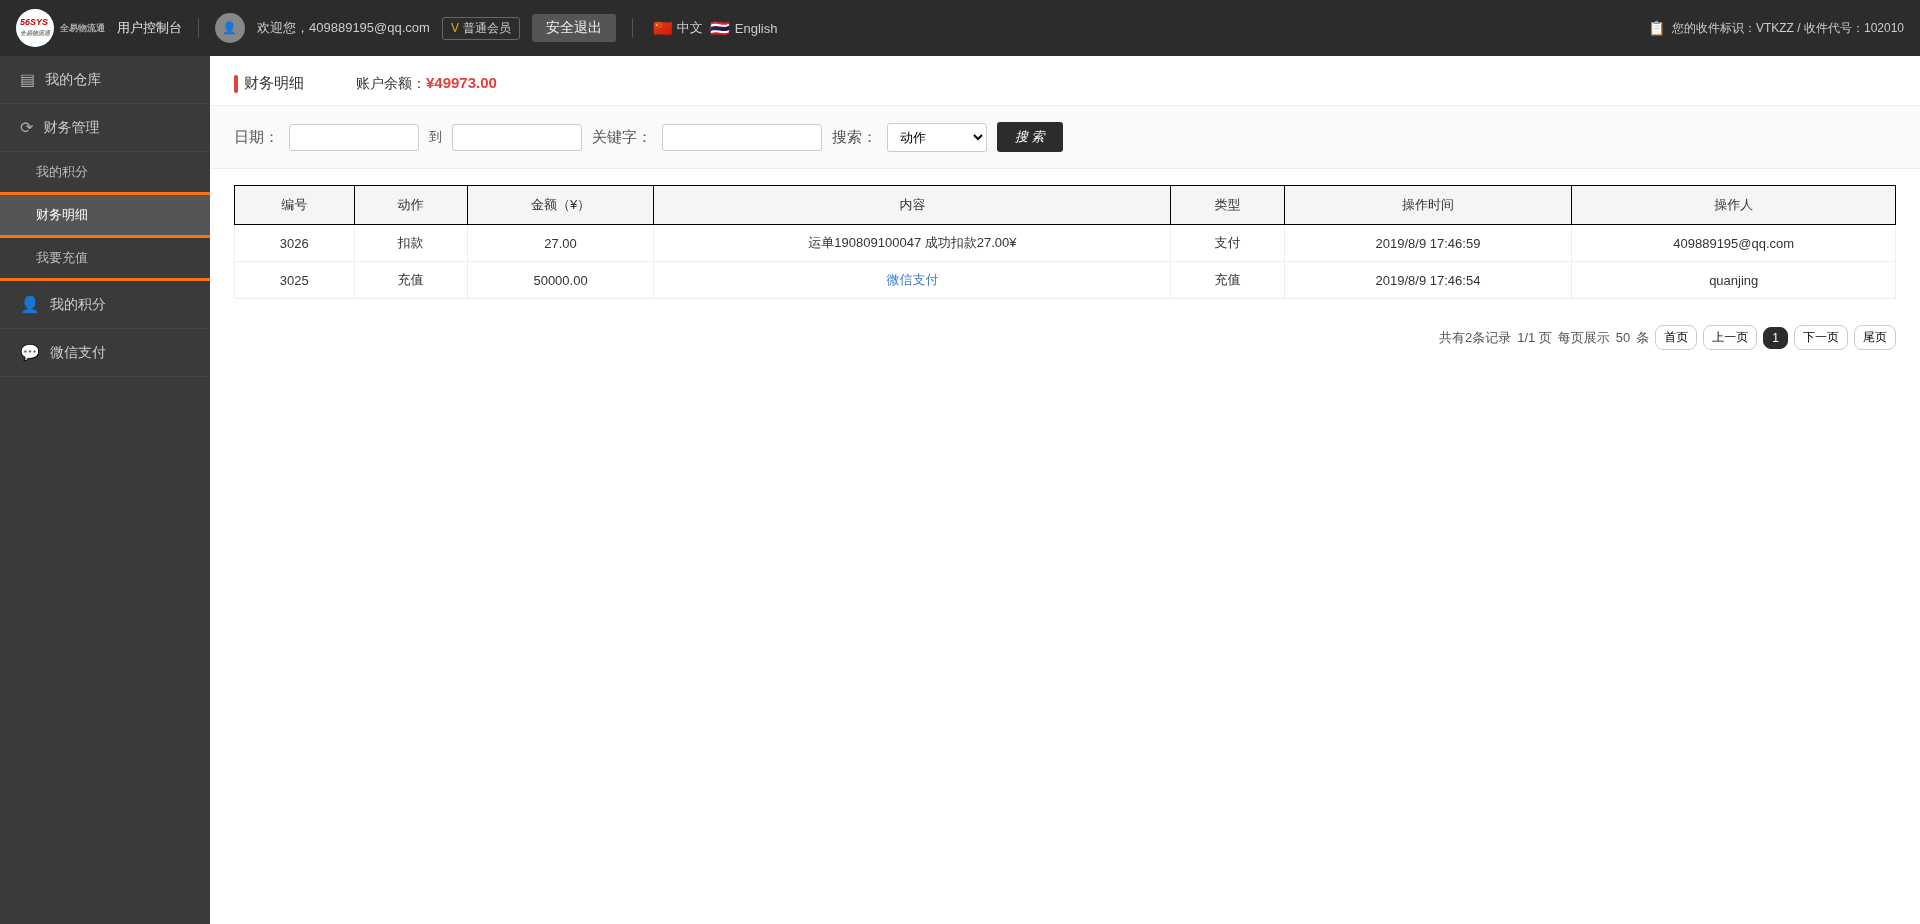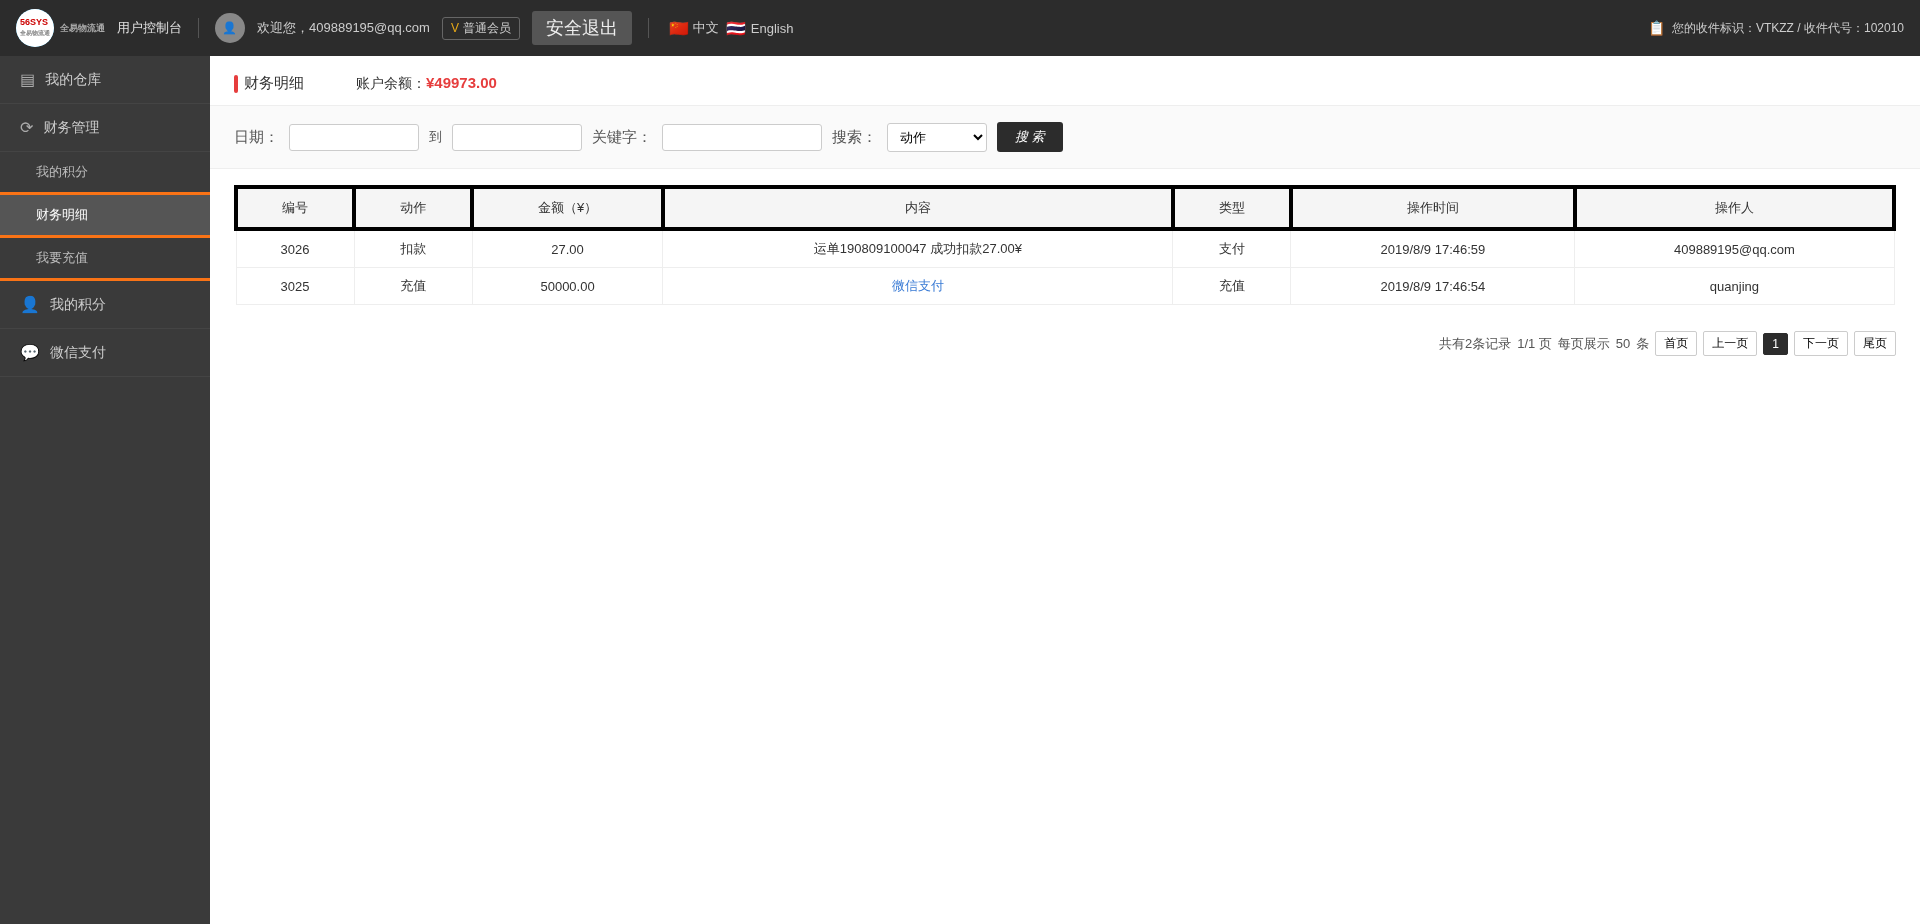--- a/index.html
+++ b/index.html
@@ -28,20 +28,21 @@
       height: 38px;
       background: #7dd3fc;
       border-radius: 50%;
       display: flex;
       align-items: center;
       justify-content: center;
       font-size: 10px;
       color: #c00;
       font-weight: bold;
       overflow: hidden;
+      font-style: italic;
     }
     .logo-text {
       display: flex;
       flex-direction: column;
       line-height: 1.2;
     }
     .logo-sub { font-size: 9px; color: #aaa; }
     .header-control { color: #e0e0e0; font-size: 13px; }
     .header-divider { width: 1px; height: 20px; background: #555; margin: 0 4px; }
     .header-avatar {
@@ -53,21 +54,21 @@
     .header-welcome { color: #ccc; font-size: 13px; }
     .header-vip {
       display: flex; align-items: center; gap: 4px;
       color: #ccc; font-size: 12px; border: 1px solid #666;
       padding: 2px 8px; border-radius: 3px;
     }
     .header-vip-icon { color: #e6a817; font-size: 12px; }
     .header-logout {
       background: #555; color: #eee; border: none;
       padding: 5px 14px; border-radius: 3px; cursor: pointer;
-      font-size: 18px; font-family: inherit;
+      font-size: 14px; font-family: inherit;
     }
     .lang-group { display: flex; align-items: center; gap: 8px; margin-left: 4px; }
     .lang-item { display: flex; align-items: center; gap: 4px; color: #ccc; cursor: pointer; font-size: 13px; }
     .flag { font-size: 16px; }
     .header-right { margin-left: auto; display: flex; align-items: center; gap: 6px; color: #ccc; font-size: 12px; }
     .header-right-icon { font-size: 14px; }
 
     
     .layout { display: flex; height: calc(100vh - 56px); }
 
@@ -143,40 +144,40 @@
     
     .table-container { padding: 16px 24px; }
     table {
       width: 100%; border-collapse: collapse;
       border: 1px solid #ddd;
     }
     th {
       background: #f5f5f5; color: #333;
       padding: 10px 12px; text-align: center;
       font-size: 13px; font-weight: 500;
-      border: 4px solid #000000;
+      border: 1px solid #000000;
     }
     td {
       padding: 9px 12px; text-align: center;
       font-size: 13px; color: #333;
       border: 1px solid #eee;
     }
     .link-blue { color: #3a7bd5; cursor: pointer; }
 
     
     .pagination {
       padding: 10px 24px;
       display: flex; justify-content: flex-end;
       align-items: center; gap: 6px;
       font-size: 13px; color: #555;
     }
     .page-btn {
       padding: 3px 8px; border: 1px solid #ccc;
       background: #fff; cursor: pointer;
-      border-radius: 2px; font-size: 12px;
+      border-radius: 8px; font-size: 12px;
       font-family: inherit;
     }
     .page-btn.active { background: #2c2c2c; color: #fff; border-color: #2c2c2c; }
   </style>
 </head>
 <body>
 
 <div class="header">
   <div class="logo">
     <div class="logo-icon">

